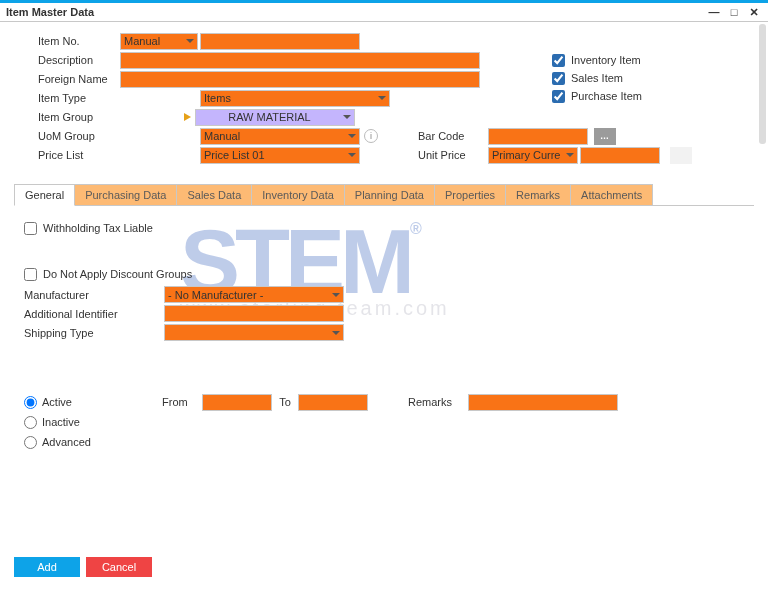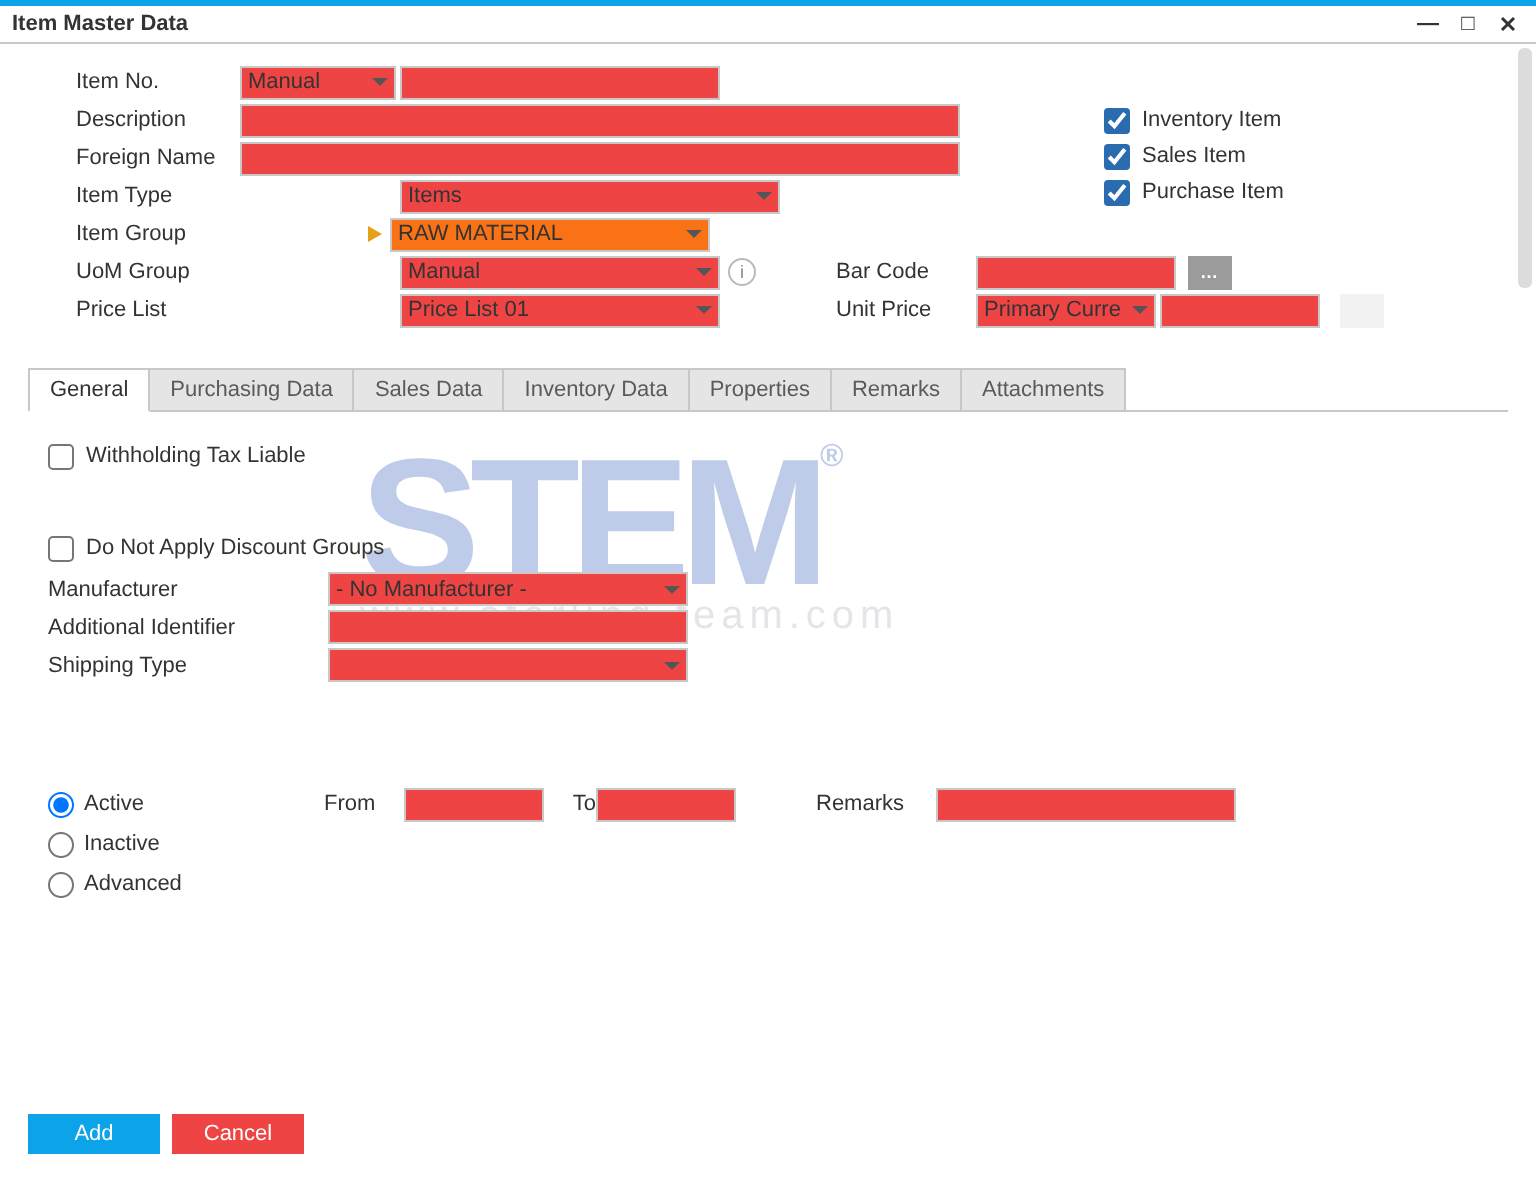--- a/index.html
+++ b/index.html
@@ -60,35 +60,35 @@
   .wm .sup { font-size: 16px; color: #2b58b8; vertical-align: top;}
   .wm .url {
     font-size: 20px; color: #a9a9b8; letter-spacing: 3px;
     margin-top: -6px;
   }
   input[type="text"], .combo {
     border: 1px solid #c8c8c8;
     height: 17px;
     font: inherit;
     padding: 0 3px;
-    background: #ef4444;
+    background: #f97316;
   }
   .combo {
     display: inline-flex; align-items: center; justify-content: space-between;
     padding-right: 14px; position: relative;
   }
   .combo::after {
     content: "";
     position: absolute; right: 3px; top: 50%;
     transform: translateY(-50%);
     border-left: 4px solid transparent;
     border-right: 4px solid transparent;
     border-top: 4px solid #555;
   }
-  .combo.selected { background: #f97316; }
+  .combo.selected { background: #c4b5fd; justify-content: center; }
   .gold-arrow {
     width: 0; height: 0;
     border-top: 4px solid transparent;
     border-bottom: 4px solid transparent;
     border-left: 7px solid #e6a118;
     display: inline-block;
     margin-right: 4px;
   }
   .circle-i {
     display:inline-flex;align-items:center;justify-content:center;
@@ -109,21 +109,21 @@
   .tabbar {
     display: flex;
     border-bottom: 1px solid #c8c8c8;
     margin-top: 20px;
     position: relative;
     z-index: 1;
   }
   .tab {
     border: 1px solid #c8c8c8;
     border-bottom: none;
-    background: #e5e5e5;
+    background: #fdba74;
     padding: 4px 10px;
     margin-right: -1px;
     color: #5a5a5a;
     white-space: nowrap;
   }
   .tab.active {
     background: #fff;
     font-weight: normal;
     color: #333;
     border-bottom: 1px solid #fff;
@@ -249,20 +249,21 @@
     <input type="text" style="width: 80px; margin-left: 2px;" value="">
     <span style="width:10px"></span>
     <span class="gray-box"></span>
   </div>
 
   <div class="tabbar">
     <div class="tab active">General</div>
     <div class="tab">Purchasing Data</div>
     <div class="tab">Sales Data</div>
     <div class="tab">Inventory Data</div>
+    <div class="tab">Planning Data</div>
     <div class="tab">Properties</div>
     <div class="tab">Remarks</div>
     <div class="tab">Attachments</div>
   </div>
 
   <div class="panel">
     <div class="chkrow">
       <input type="checkbox" style="">
       <span>Withholding Tax Liable</span>
     </div>
@@ -290,21 +291,21 @@
         </div>
     </div>
 
     <div style="height:50px"></div>
 
     <div class="statusrow">
       <input type="radio" name="st" checked="" style="">
       <span style="width:120px">Active</span>
       <span style="width:40px">From</span>
       <input type="text" style="width: 70px;">
-      <span style="width:26px;text-align:right">To</span>
+      <span style="width:26px;text-align:center">To</span>
       <input type="text" style="width: 70px;">
       <span style="width:60px;margin-left:40px">Remarks</span>
       <input type="text" style="width: 150px;">
     </div>
     <div class="statusrow">
       <input type="radio" name="st" style="">
       <span>Inactive</span>
     </div>
     <div class="statusrow">
       <input type="radio" name="st" style="">

